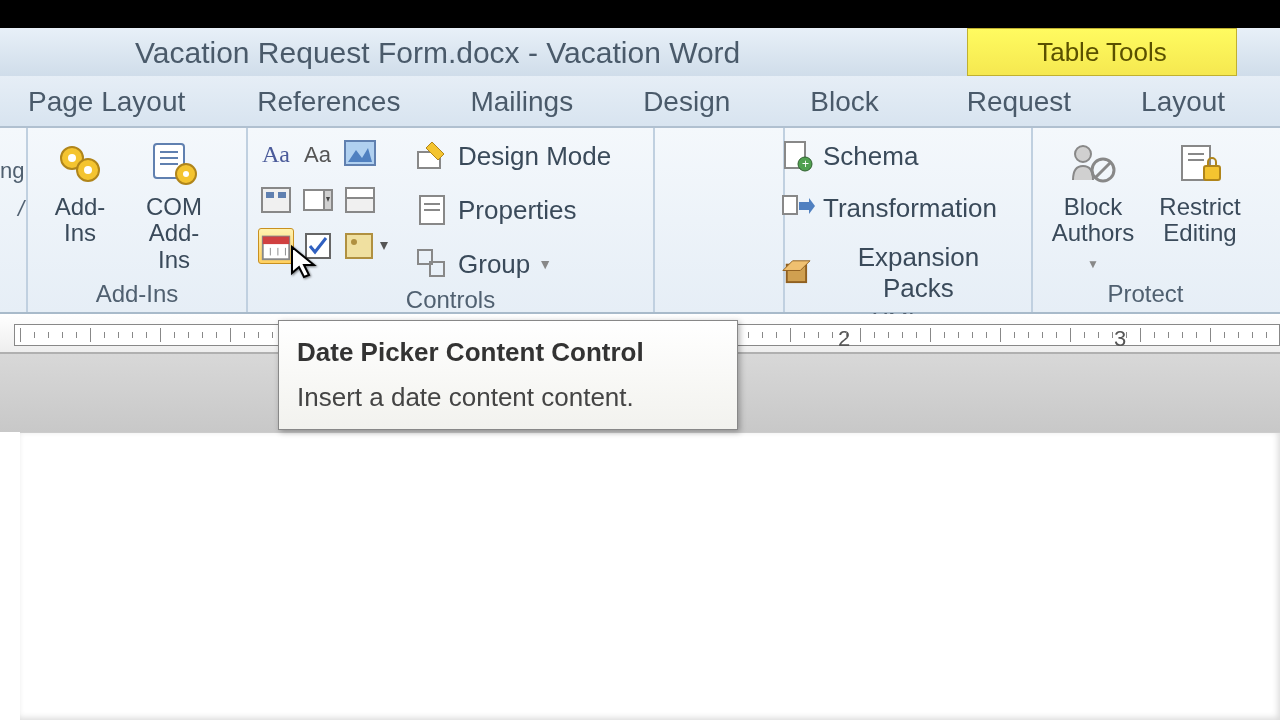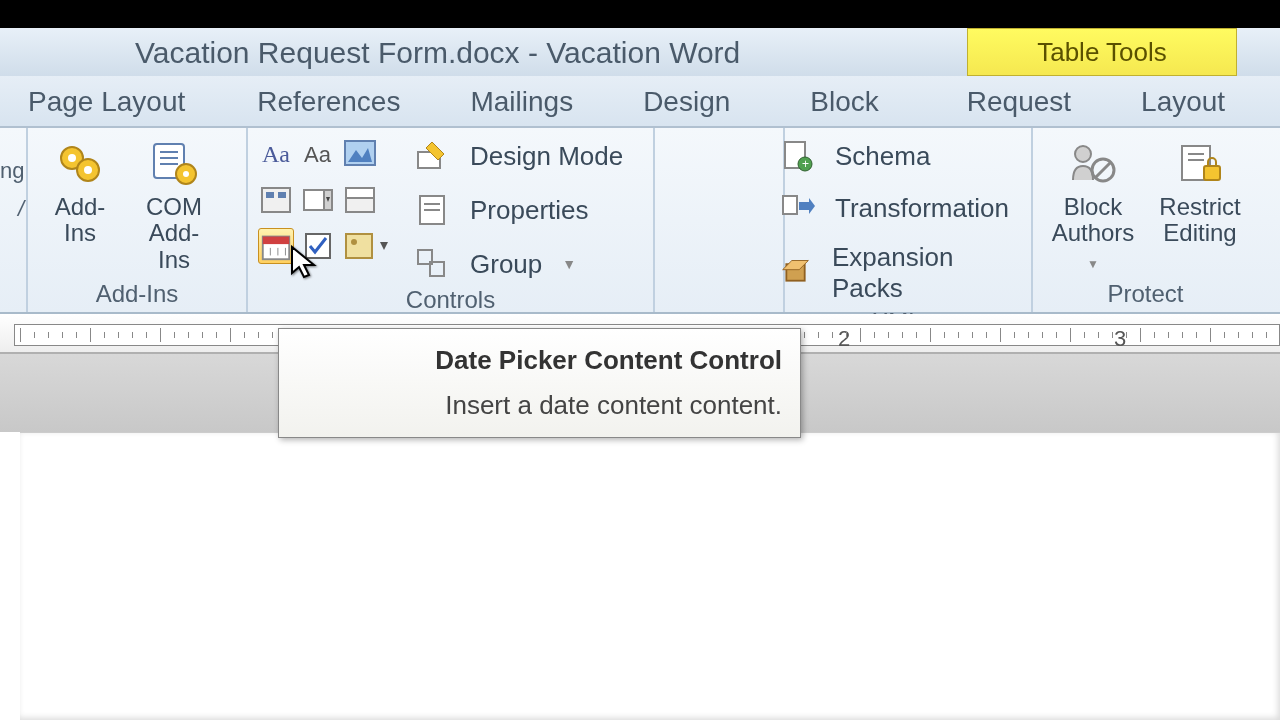--- a/index.html
+++ b/index.html
@@ -22,29 +22,29 @@
   .group-label { text-align: center; font-size: 24px; color: #506070; padding: 2px 0 4px 0; }
   
   .left-edge { width: 28px; border-right: 2px solid #c0d0e0; display: flex; flex-direction: column; justify-content: flex-start; color: #506070; font-size: 22px; padding-top: 30px; text-align: right; padding-right: 2px; overflow: hidden;}
   
   .big-btn { display: flex; flex-direction: column; align-items: center; justify-content: flex-start; width: 84px; font-size: 24px; color: #3a4a5a; text-align: center; line-height: 1.1; padding: 4px;}
   .big-icon { width: 56px; height: 48px; margin-bottom: 6px; }
   
   .col-btns { display: flex; flex-direction: column; gap: 4px; align-items: flex-start;}
   .small-row { display: flex; gap: 6px; align-items: center; }
   .small-icon { width: 36px; height: 36px; }
-  .small-btn { display: flex; align-items: center; gap: 20px; font-size: 26px; color: #3a4a5a; padding: 2px 6px;}
+  .small-btn { display: flex; align-items: center; gap: 8px; font-size: 26px; color: #3a4a5a; padding: 2px 6px; text-align: center;}
   .small-btn.hot { background: linear-gradient(#fff2b0, #ffd060); border: 1px solid #c89020; border-radius: 3px; }
   
   .ruler { height: 40px; background: linear-gradient(#fff, #eee); border-bottom: 2px solid #b0b0b0; position: relative; }
   .ruler-bg { position:absolute; left:14px; right:0; top:10px; height:22px; background:#fff; border:1px solid #888;}
   .tick { position: absolute; top: 10px; width: 1px; height: 22px; background: #888; }
   .num { position: absolute; top: 12px; font-size: 22px; color: #555; transform: translateX(-50%);}
   
-  .tooltip { position: absolute; left: 278px; top: 328px; width: 523px; background: linear-gradient(#fff, #f2f2ee); border: 1px solid #888; box-shadow: 2px 2px 6px rgba(0,0,0,.3); padding: 16px 18px; z-index: 20; text-align: right;}
+  .tooltip { position: absolute; left: 278px; top: 320px; width: 460px; background: linear-gradient(#fff, #f2f2ee); border: 1px solid #888; box-shadow: 2px 2px 6px rgba(0,0,0,.3); padding: 16px 18px; z-index: 20;}
   .tooltip-title { font-weight: bold; font-size: 26px; margin-bottom: 14px; color: #333;}
   .tooltip-desc { font-size: 26px; color: #444; }
   
   .doc-area { position: absolute; left: 20px; top: 432px; right: 0; bottom: 0; background: #fff; border-top: 1px solid #ccc; box-shadow: -2px -2px 6px rgba(0,0,0,.15) inset; }
   .below-ruler { position:absolute; left:0; right:0; top:354px; height:78px; background: linear-gradient(#d8d8d8,#c8c8c8);}
   
   .cursor { position: absolute; left: 290px; top: 245px; z-index: 30; }
   .cursor svg { filter: drop-shadow(1px 1px 1px rgba(0,0,0,.5)); }
   
   svg { display:block; }

